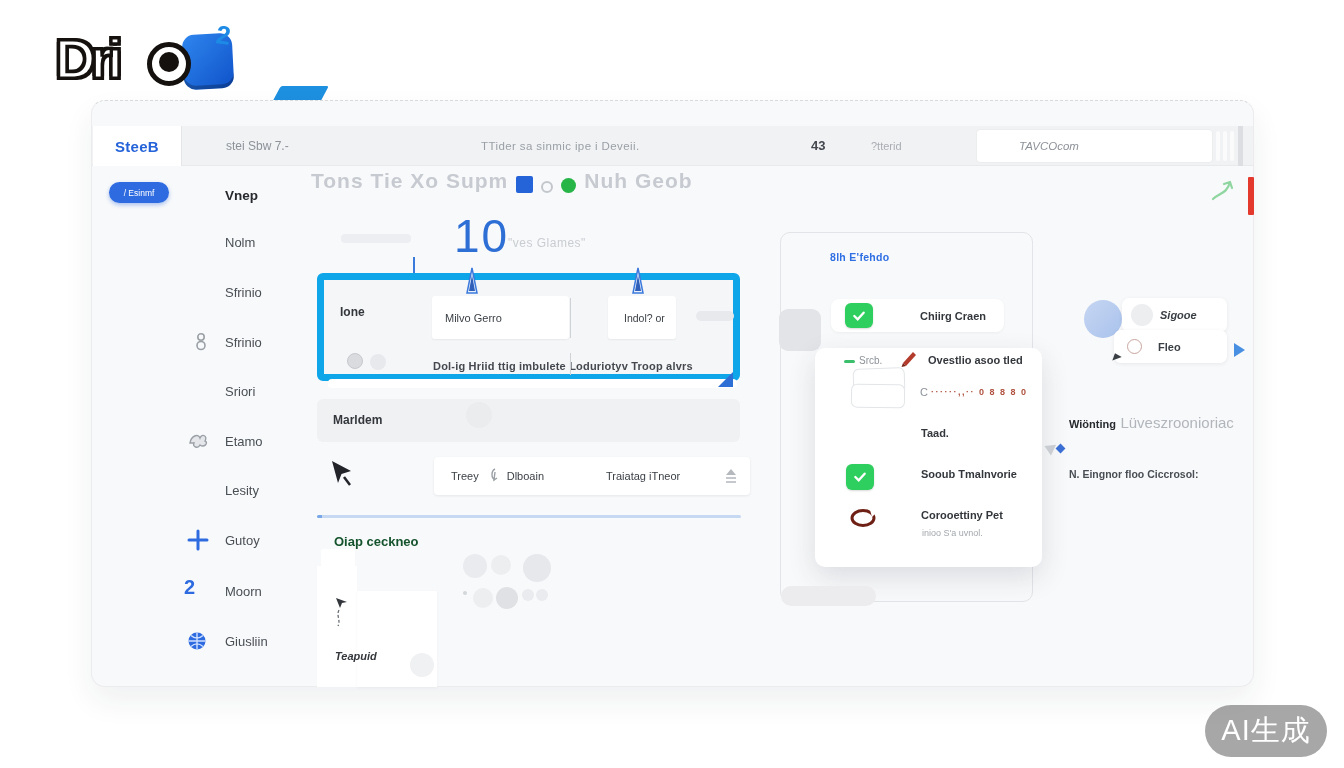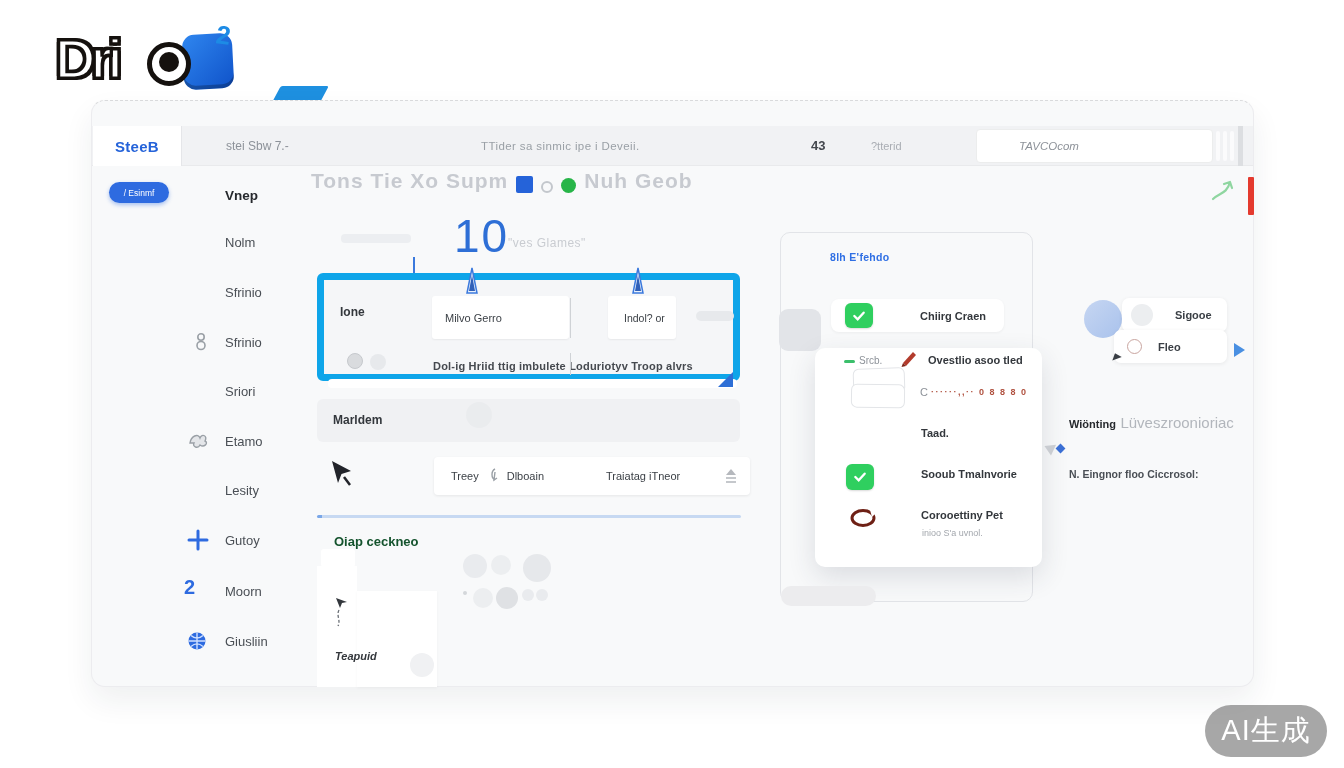--- a/index.html
+++ b/index.html
@@ -338,21 +338,21 @@
         <span class="abs dd-text" style="left:106px;top:6px;">Corooettiny Pet</span>
         <span class="abs dd-sub" style="left:107px;top:25px;">inioo S'a uvnol.</span>
       </div>
     </div>
 
     <div class="abs gray-tri" style="left:952px;top:341px;"></div>
 
     <div class="abs avatar" style="left:992px;top:199px;"></div>
     <div class="abs side-btn" style="left:1030px;top:197px;width:105px;height:34px;">
       <span class="circ" style="width:22px;height:22px;background:#eceef0;margin-left:9px;"></span>
-      <span style="margin-left:22px;">Sigooe</span>
+      <span style="margin-left:7px;font-style:italic;">Sigooe</span>
     </div>
     <div class="abs side-btn" style="left:1022px;top:229px;width:113px;height:33px;">
       <span class="circ" style="width:15px;height:15px;border:1.5px solid #c9a5a0;margin-left:13px;"></span>
       <span style="margin-left:16px;">Fleo</span>
     </div>
     <div class="abs dark-mark" style="left:1019px;top:252px;"></div>
     <div class="abs play-tri" style="left:1142px;top:242px;"></div>
 
     <div class="abs" style="left:977px;top:313px;white-space:nowrap;">
       <span class="note-bold">Wiönting</span>

